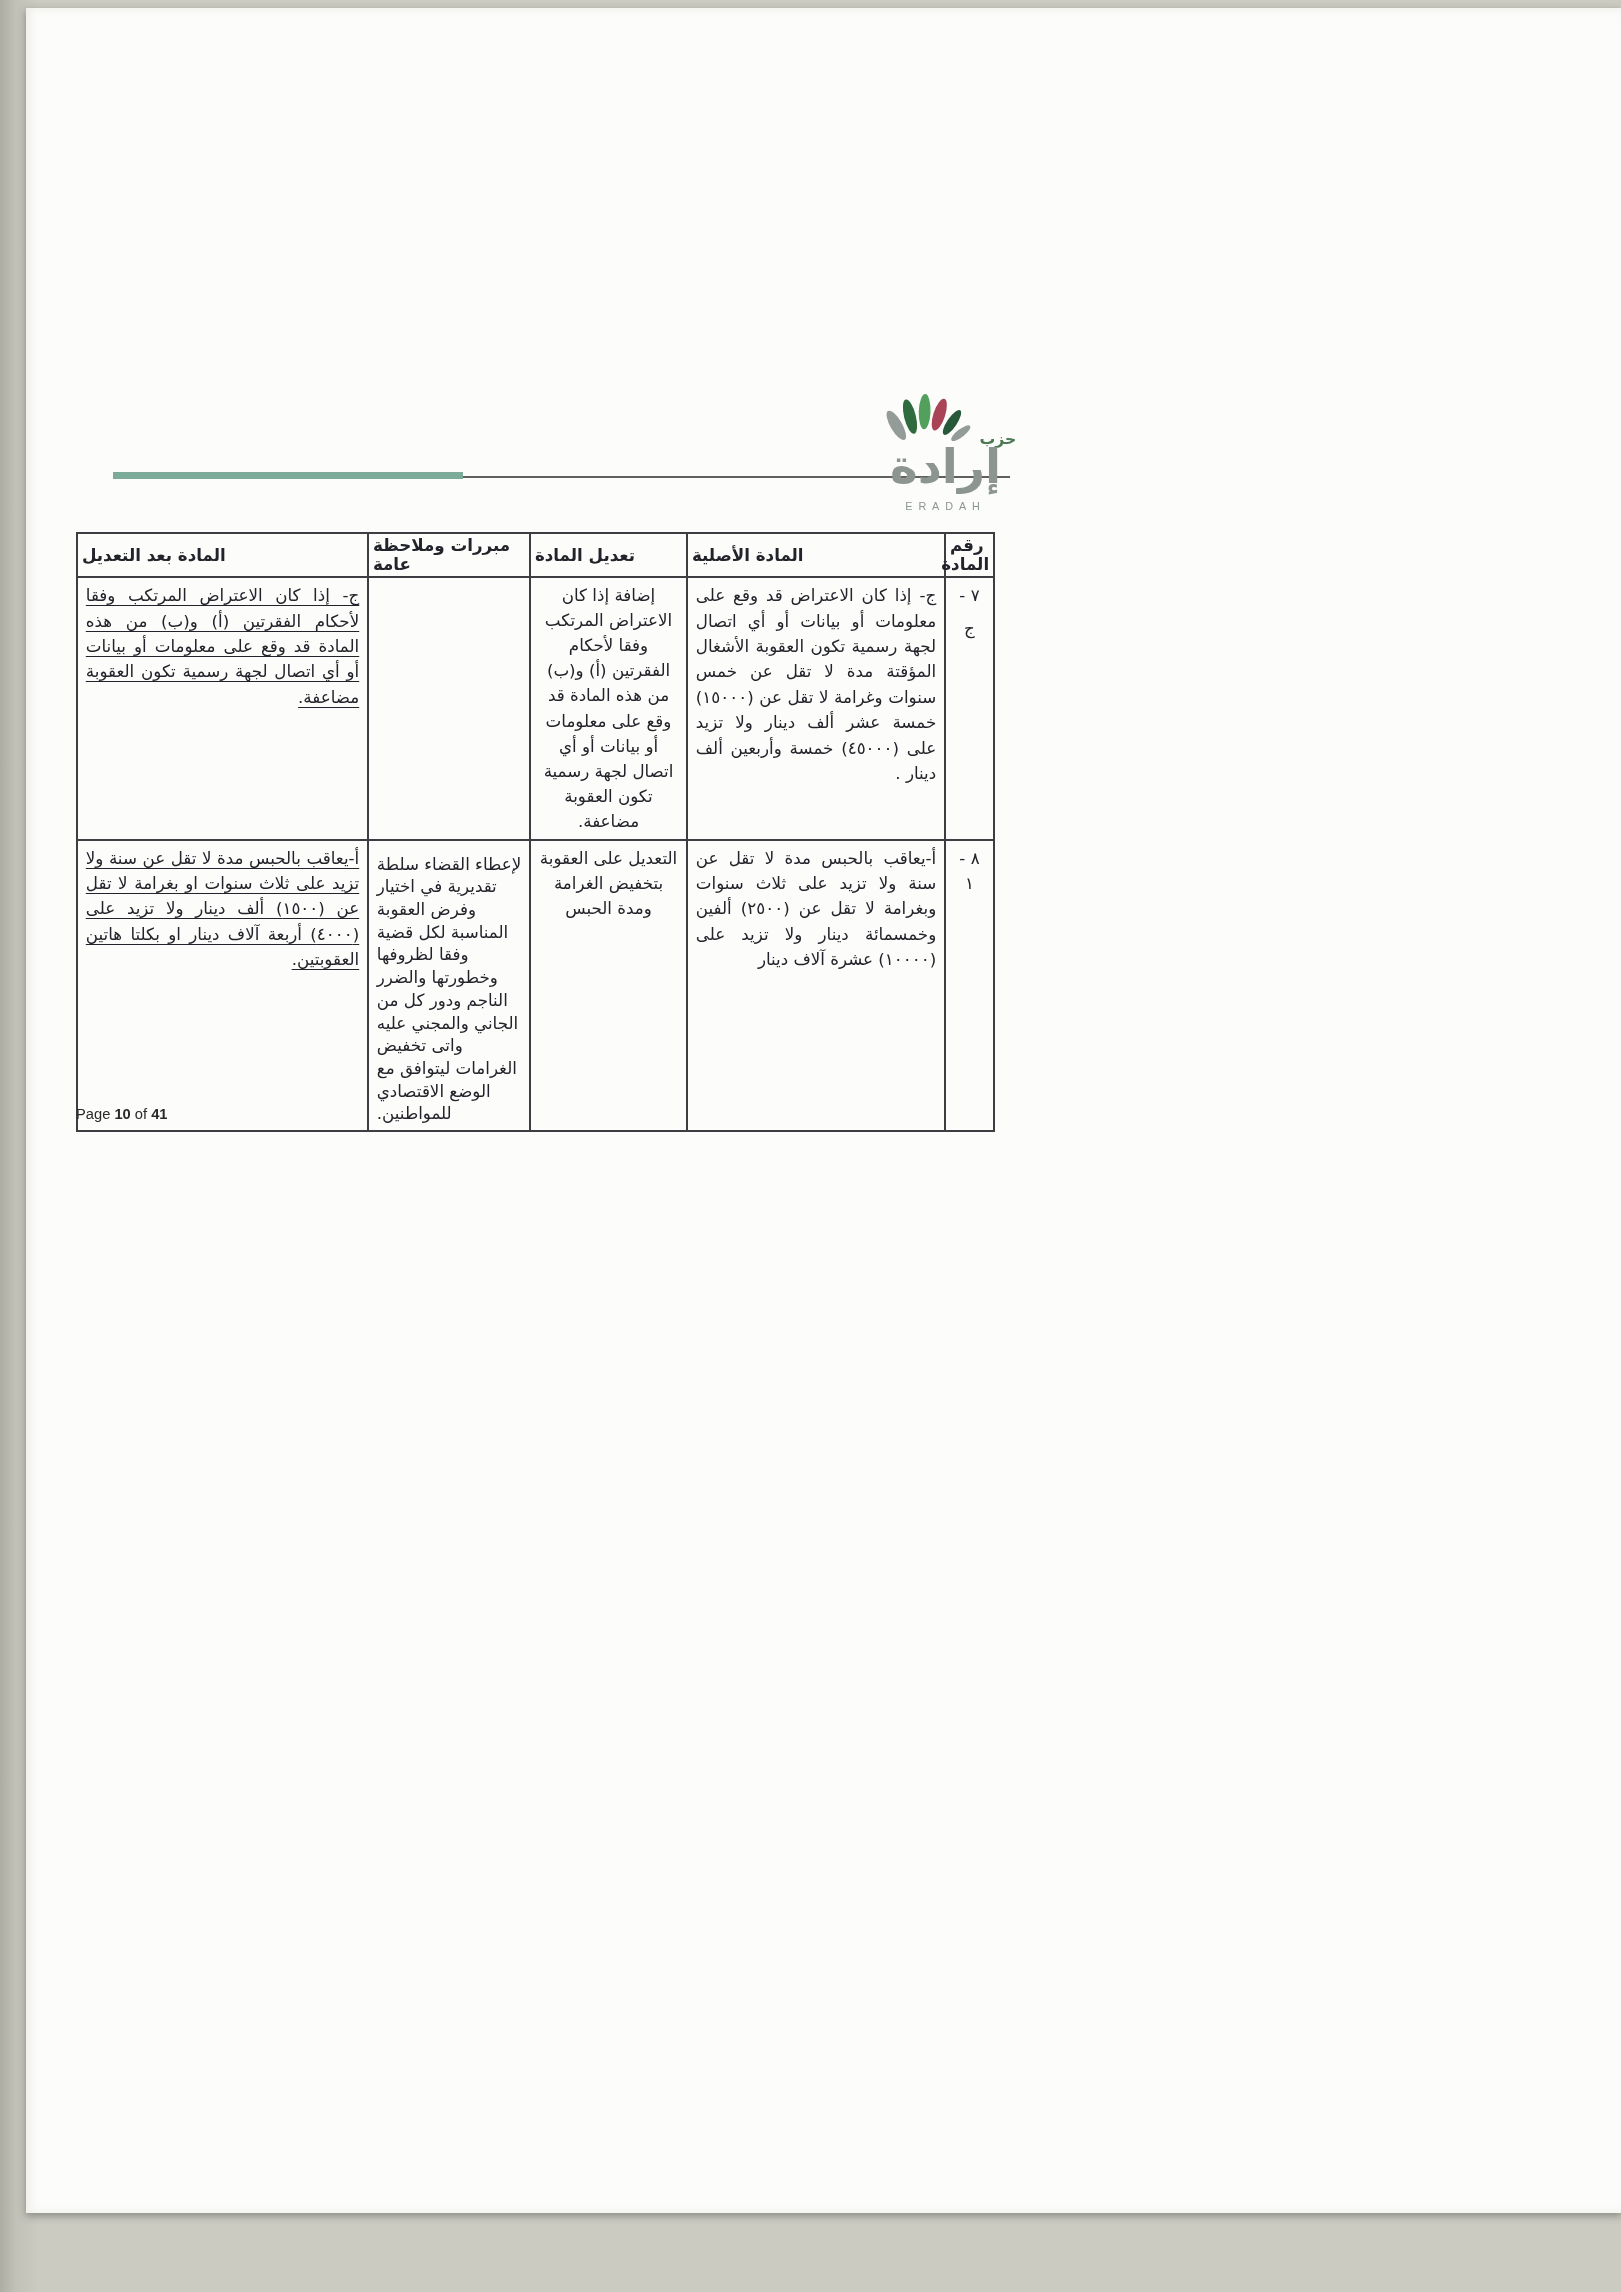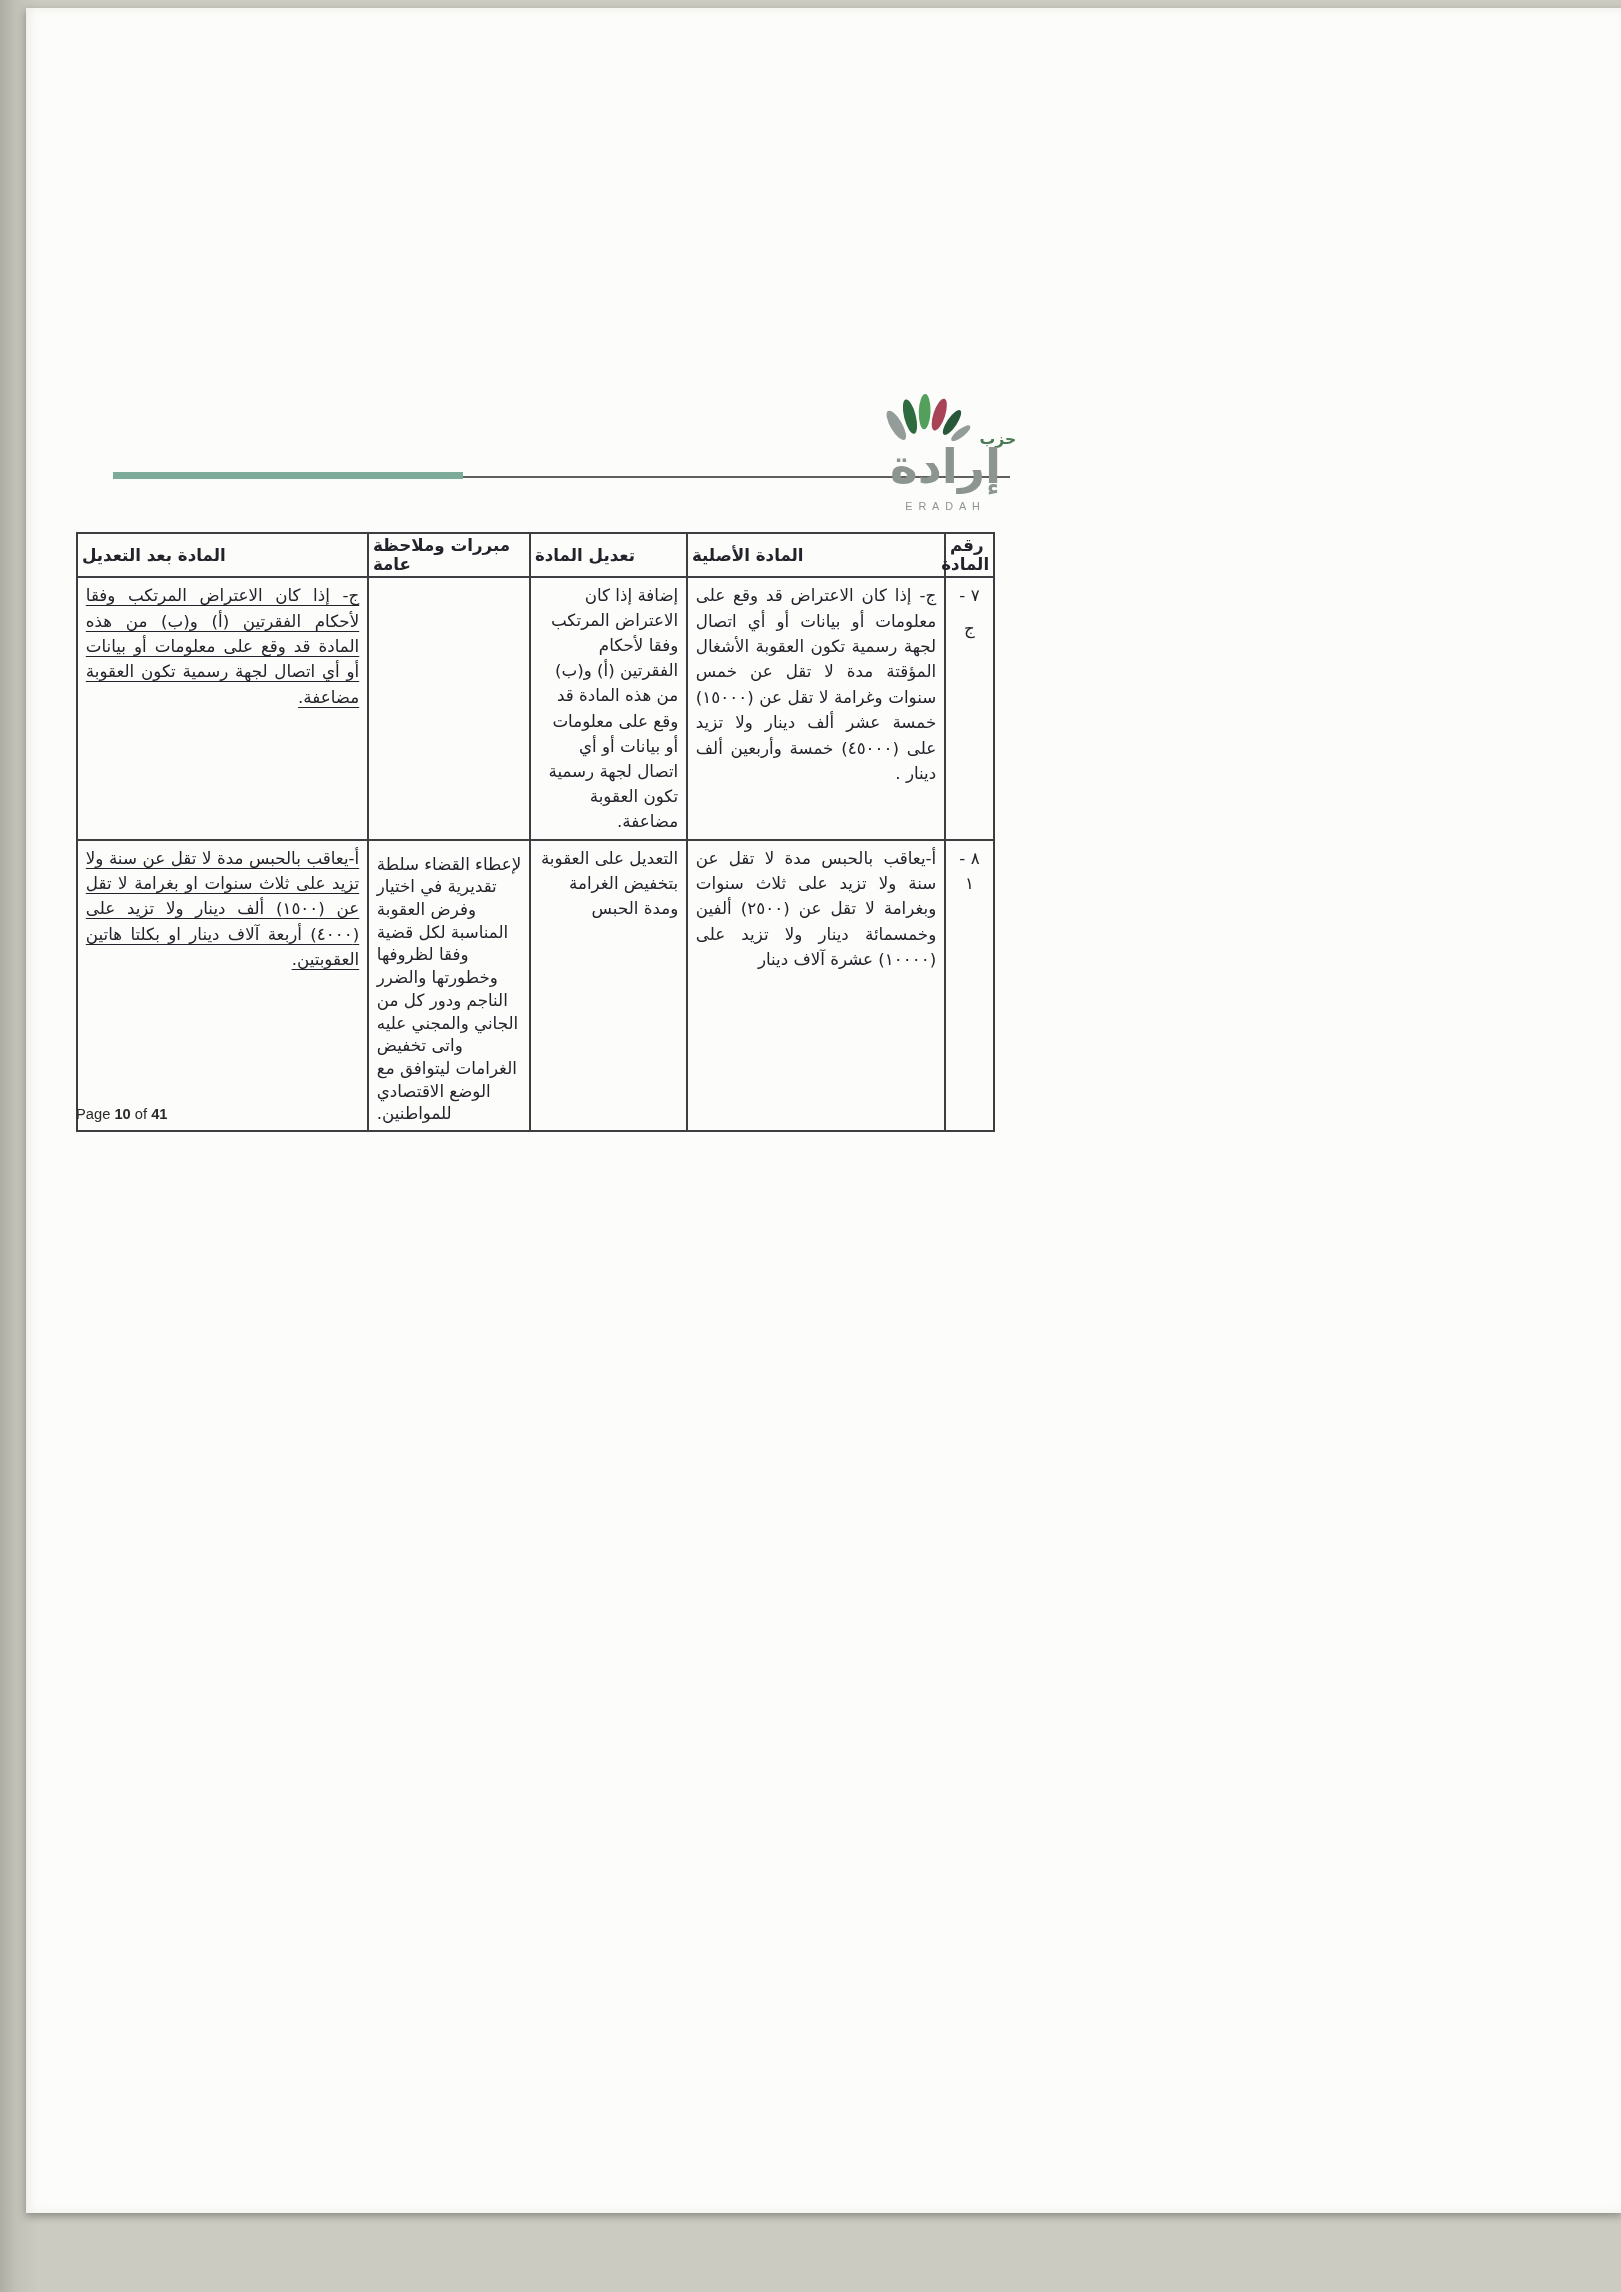--- a/index.html
+++ b/index.html
@@ -53,21 +53,21 @@
     vertical-align:top;
     padding:4.9px 7.8px;
     font-size:16.7px;
   }
   .doc-table th{
     height:39px; vertical-align:middle; text-align:left;
     font-weight:bold; line-height:1.15; padding:2px 3.9px;
   }
   td.c-num{ text-align:center; line-height:1.5; }
   td.c-orig{ text-align:justify; line-height:1.52; }
-  td.c-amend{ text-align:right; line-height:1.5;margin-left:12px; }
+  td.c-amend{ text-align:center; line-height:1.5;margin-left:12px; }
   td.c-just{ text-align:left; line-height:1.36; padding-top:12px;border-radius:26px; }
   td.c-after{ text-align:justify; line-height:1.52; }
   .u{ text-decoration:underline; text-underline-offset:3.9px; text-decoration-skip-ink:none; }
   .row1 td{ height:200px; }
   .row2 td{ height:248px; }
   .num2{ margin-top:7.8px; }
 
   
   .footer{
     left:76px; top:1106px; font-family:"Liberation Sans",sans-serif;

